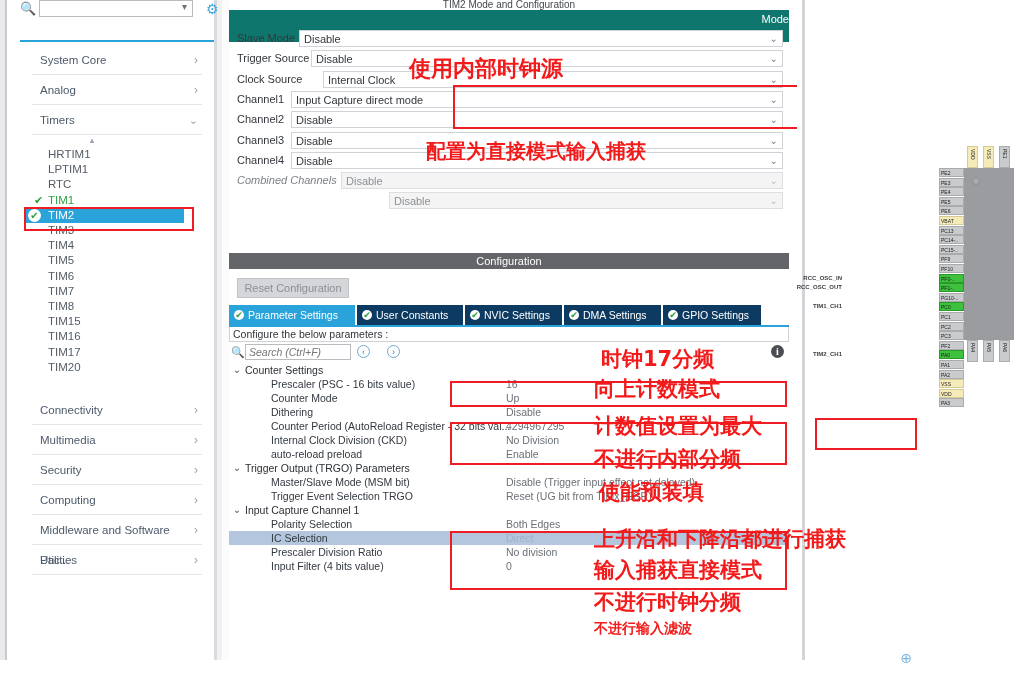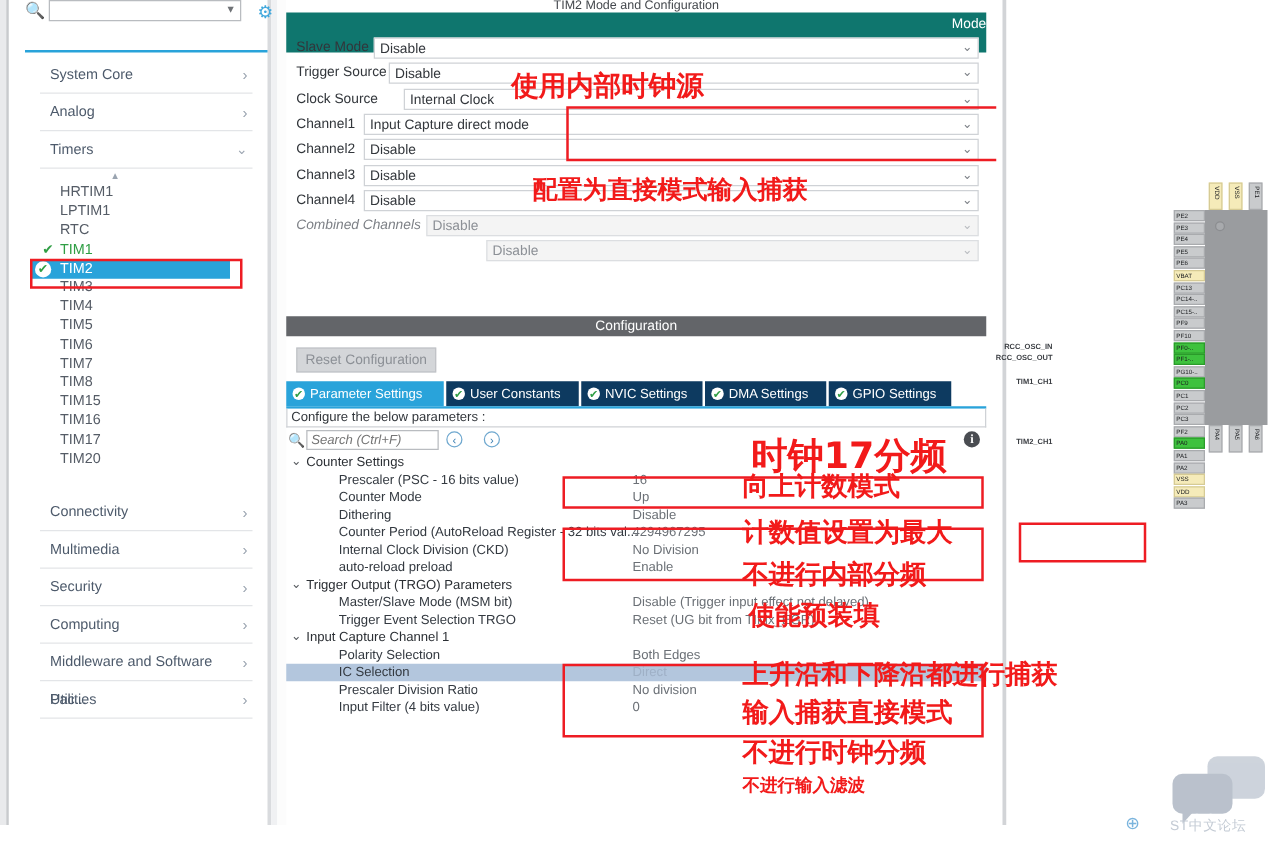--- a/index.html
+++ b/index.html
@@ -653,33 +653,26 @@
           <div class="pin-label" style="right: 75px; top: 137.2px;">RCC_OSC_OUT</div>
           <div class="pin-label" style="right: 75px; top: 156.4px;">TIM1_CH1</div>
           <div class="pin-label" style="right: 75px; top: 204.4px;">TIM2_CH1</div>
         </div>
     </div>
 
     <div class="redbox" style="left:18px; top:418px; width:102px; height:32px;"></div>
 
     <div class="zoom-btn" style="left:101px; top:650px;">⊕</div>
 
-    <div id="watermark" style="left:133px; top:605px;">
-      <div class="wm-bubble-back"></div>
-      <div class="wm-bubble-front">
-        <div class="wm-dots"><i></i><i></i><i></i></div>
-      </div>
-      <div class="wm-text">ST中文论坛</div>
-    </div>
   </div>
 
   <div id="annotations">
       <div class="anno" style="left: 388px; top: 54px; font-size: 22px;">使用内部时钟源</div>
       <div class="anno" style="left: 405px; top: 138px; font-size: 20px;">配置为直接模式输入捕获</div>
-      <div class="anno" style="left: 580px; top: 345px; font-size: 29px;">时钟17分频</div>
+      <div class="anno" style="left: 580px; top: 345px; font-size: 21px;">时钟17分频</div>
       <div class="anno" style="left: 573px; top: 375px; font-size: 21px;">向上计数模式</div>
       <div class="anno" style="left: 573px; top: 412px; font-size: 21px;">计数值设置为最大</div>
       <div class="anno" style="left: 573px; top: 445px; font-size: 21px;">不进行内部分频</div>
       <div class="anno" style="left: 578px; top: 478px; font-size: 21px;">使能预装填</div>
       <div class="anno" style="left: 573px; top: 525px; font-size: 21px;">上升沿和下降沿都进行捕获</div>
       <div class="anno" style="left: 573px; top: 556px; font-size: 21px;">输入捕获直接模式</div>
       <div class="anno" style="left: 573px; top: 588px; font-size: 21px;">不进行时钟分频</div>
       <div class="anno" style="left: 573px; top: 620px; font-size: 14px;">不进行输入滤波</div>
     </div>
 

